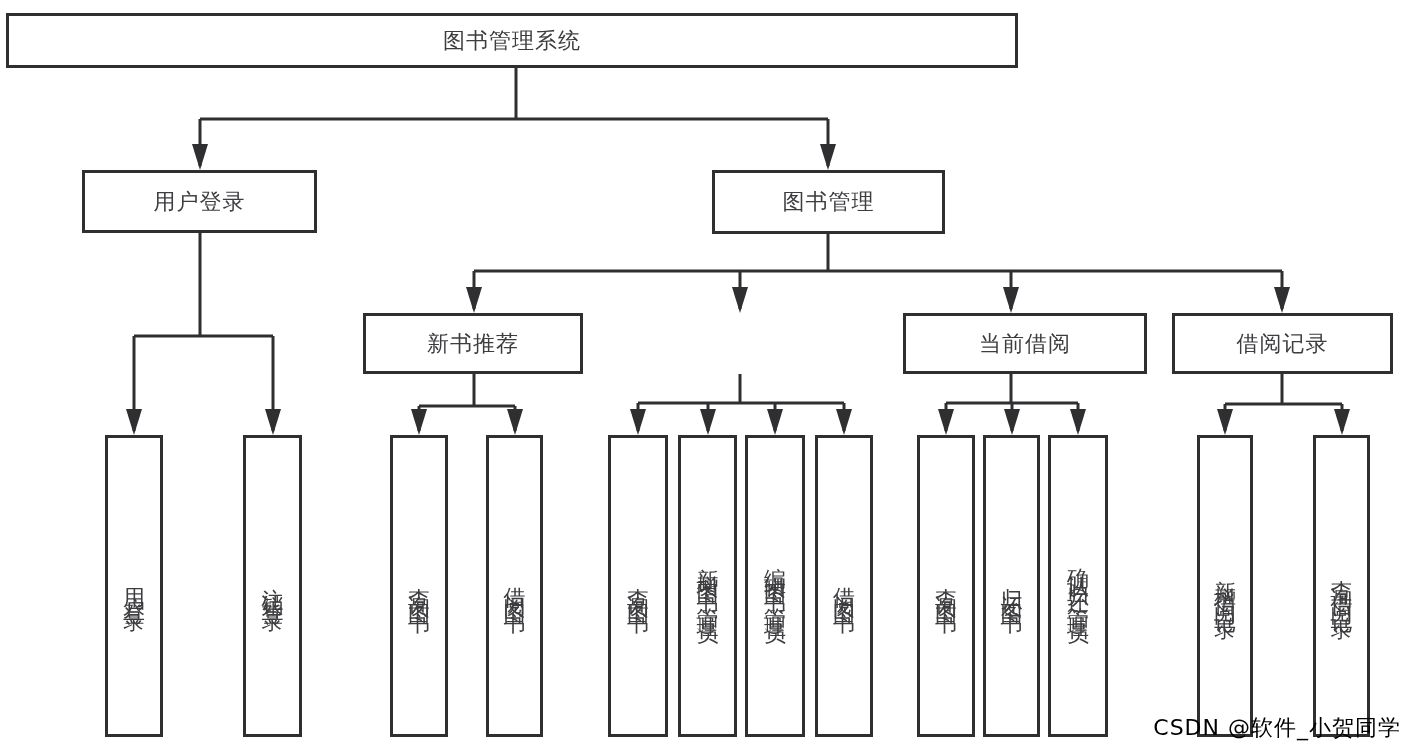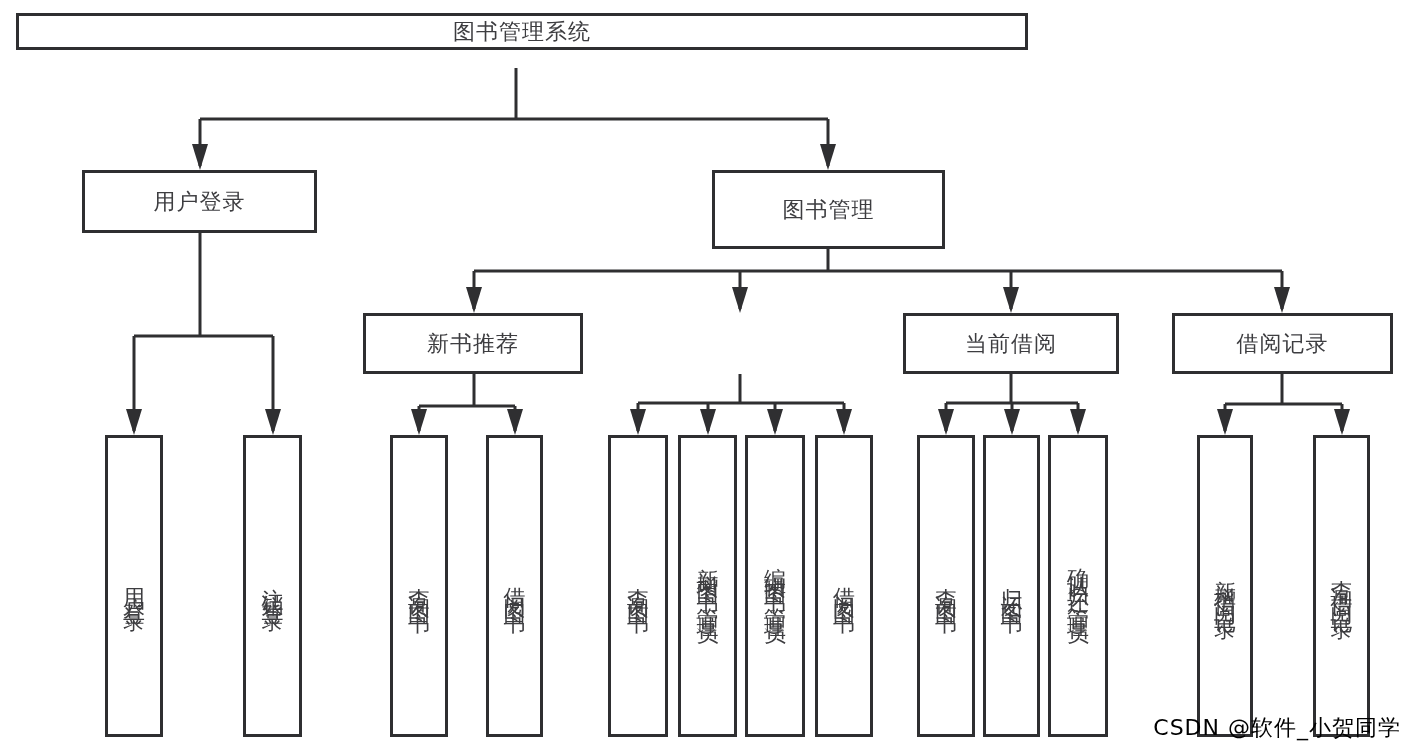--- a/index.html
+++ b/index.html
@@ -87,27 +87,27 @@
       <path d="M1012,403 V431" marker-end="url(#arrow)"></path>
       <path d="M1078,403 V431" marker-end="url(#arrow)"></path>
 
       <path d="M1282,374 V404"></path>
       <path d="M1225,404 H1342"></path>
       <path d="M1225,404 V431" marker-end="url(#arrow)"></path>
       <path d="M1342,404 V431" marker-end="url(#arrow)"></path>
     </g>
   </svg>
 
-  <div class="box hbox" style="left:16px;top:13px;width:1012px;height:37px;">图书管理系统</div>
+  <div class="box hbox" style="left:6px;top:13px;width:1012px;height:55px;">图书管理系统</div>
 
   <div class="box hbox" style="left:82px;top:170px;width:235px;height:63px;">用户登录</div>
-  <div class="box hbox" style="left:712px;top:170px;width:233px;height:79px;">图书管理</div>
+  <div class="box hbox" style="left:712px;top:170px;width:233px;height:64px;">图书管理</div>
 
   <div class="box hbox" style="left:363px;top:313px;width:220px;height:61px;">新书推荐</div>
-  <div class="box hbox" style="left:903px;top:313px;width:216px;height:61px;">当前借阅</div>
+  <div class="box hbox" style="left:903px;top:313px;width:244px;height:61px;">当前借阅</div>
   <div class="box hbox" style="left:1172px;top:313px;width:221px;height:61px;">借阅记录</div>
 
   <div class="box vbox" style="left:105px;width:58px;">
     <span>用户登录</span>
   </div>
   <div class="box vbox" style="left:243px;width:59px;">
     <span>注销登录</span>
   </div>
 
   <div class="box vbox" style="left:390px;width:58px;">

